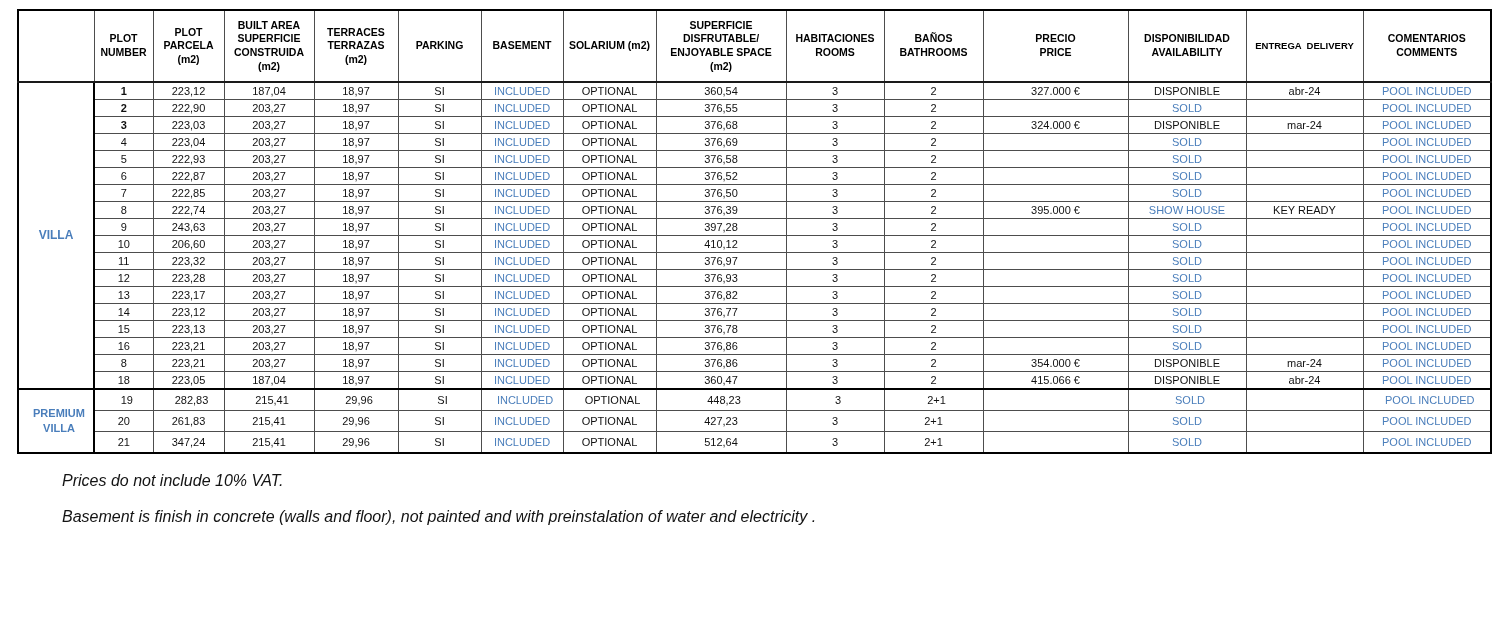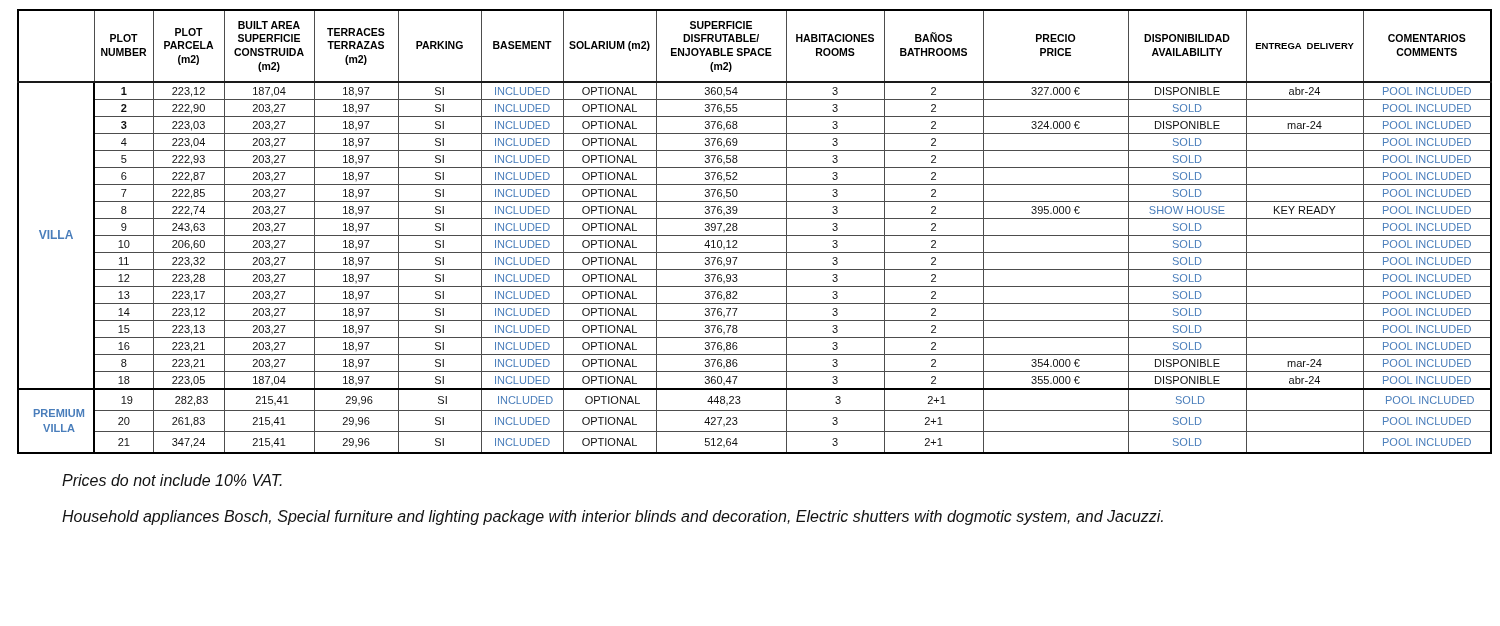--- a/index.html
+++ b/index.html
@@ -373,21 +373,21 @@
           <td>18</td>
           <td>223,05</td>
           <td>187,04</td>
           <td>18,97</td>
           <td>SI</td>
           <td class="blue" style="color: rgb(74, 126, 187);">INCLUDED</td>
           <td>OPTIONAL</td>
           <td>360,47</td>
           <td>3</td>
           <td>2</td>
-          <td>355.000 €</td>
+          <td>415.066 €</td>
           <td>DISPONIBLE</td>
           <td>abr-24</td>
           <td class="blue" style="color: rgb(74, 126, 187);">POOL INCLUDED</td>
         </tr>
         <tr class="sec-premium sec-first">
           <td rowspan="3" class="label-cell" style="color: rgb(74, 126, 187);">PREMIUM
 VILLA</td>
           <td>19</td>
           <td>282,83</td>
           <td>215,41</td>
@@ -434,14 +434,14 @@
           <td class="blue" style="color: rgb(74, 126, 187);">SOLD</td>
           <td></td>
           <td class="blue" style="color: rgb(74, 126, 187);">POOL INCLUDED</td>
         </tr>
       </tbody>
   </table>
 </div>
 
 <div class="notes">
     <p class="note"><span>Prices do not include 10% VAT.</span></p>
-    <p class="note"><span>Household appliances Bosch, Special furniture and lighting package with interior blinds and decoration, Electric shutters with dogmotic system, and Jacuzzi.</span></p>
+    <p class="note"><span>Basement is finish in concrete (walls and floor), not painted and with preinstalation of water and electricity .</span></p>
   </div>
 
 </body></html>

